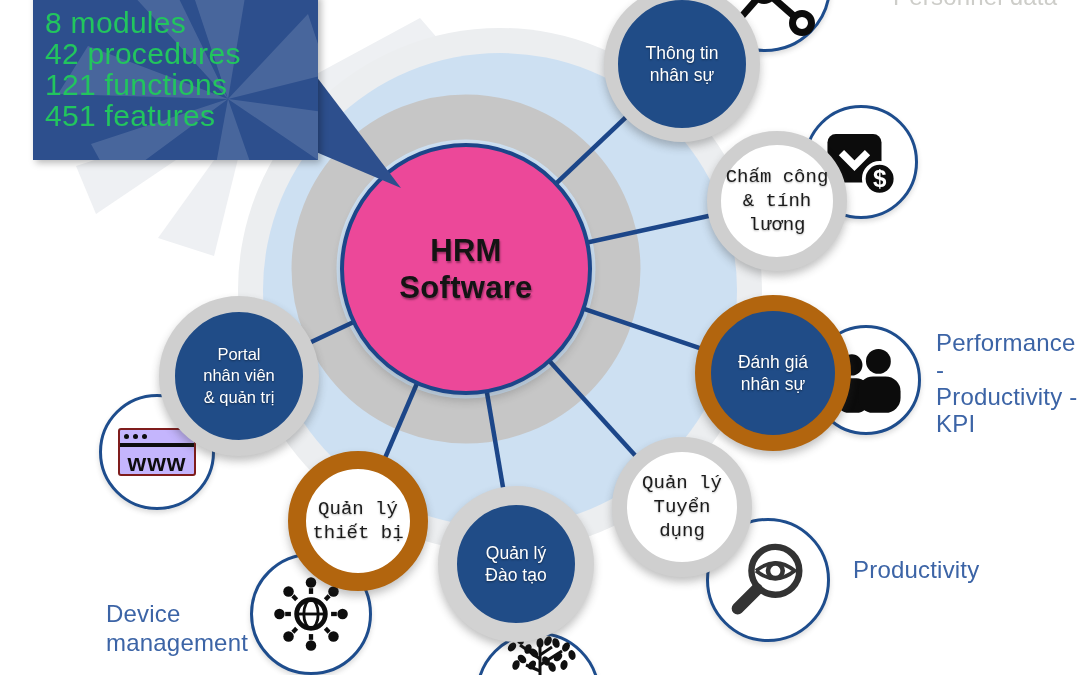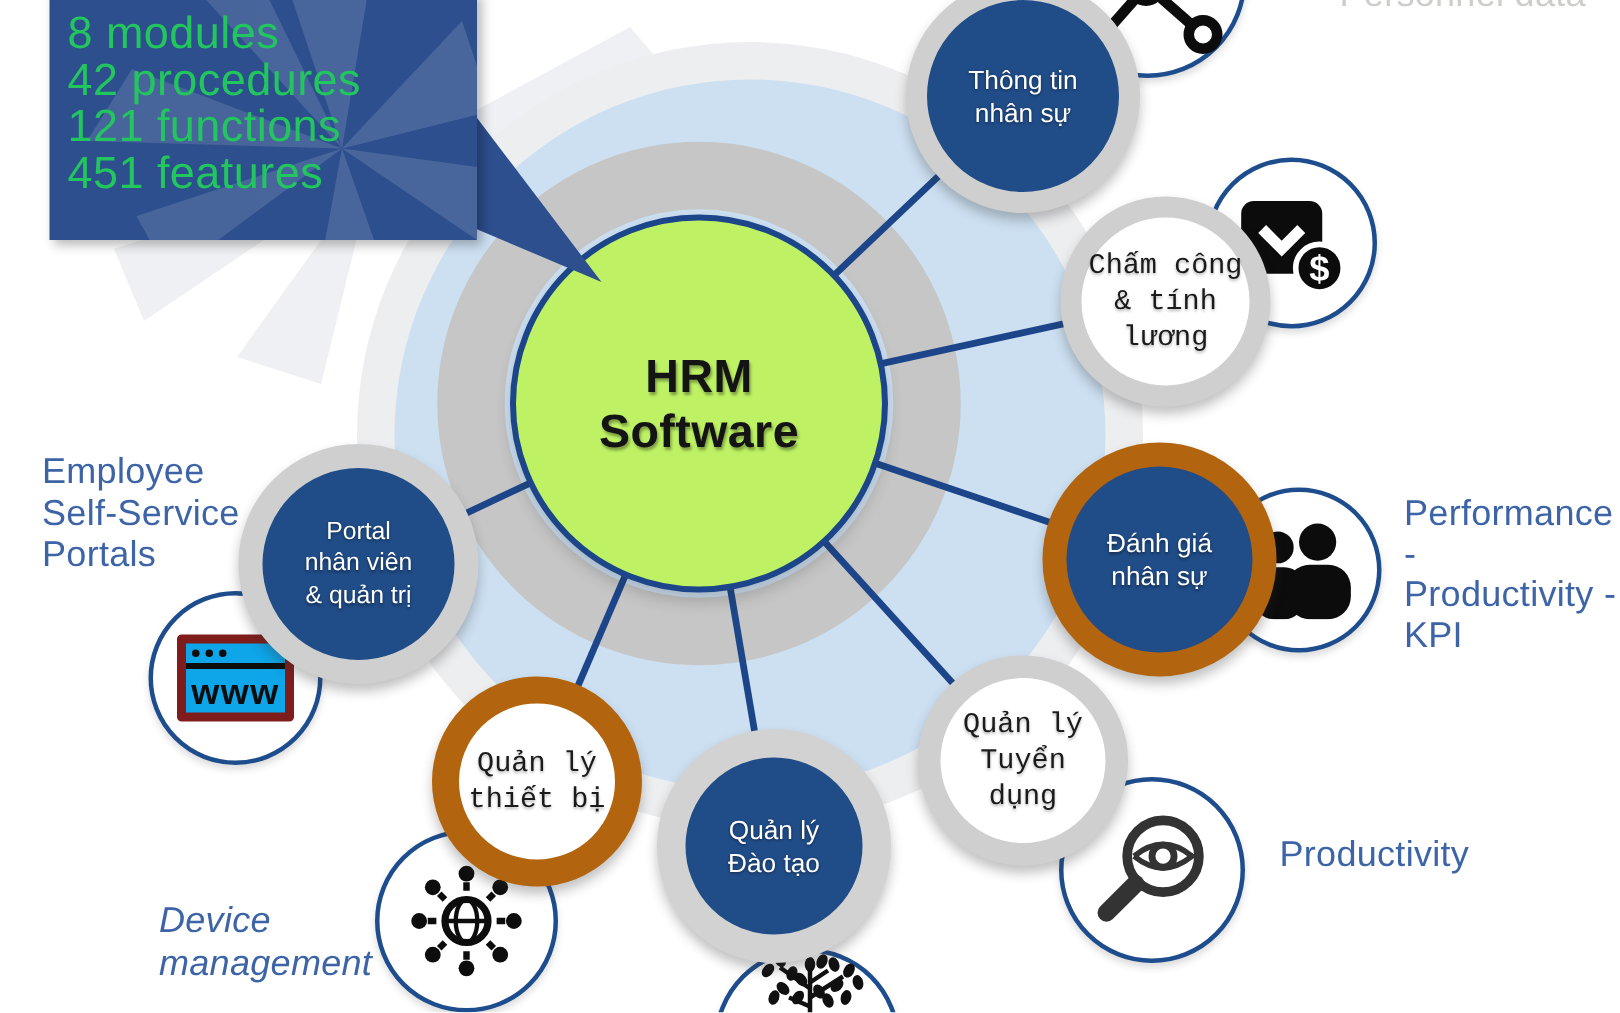--- a/index.html
+++ b/index.html
@@ -8,21 +8,21 @@
     font-family:"Liberation Sans",sans-serif;
   }
   .stage svg{display:block;}
   
   .bg-svg{position:absolute;left:0;top:0;z-index:1;}
   .lines-svg{position:absolute;left:0;top:0;z-index:2;}
   .tail-svg{position:absolute;left:0;top:0;z-index:7;pointer-events:none;}
   
   .hub{
     position:absolute;left:340px;top:143px;width:252px;height:252px;border-radius:50%;
-    background:#bef264;border:4px solid #1c4689;box-sizing:border-box;z-index:3;
+    background:#ec4899;border:4px solid #1c4689;box-sizing:border-box;z-index:3;
     display:flex;align-items:center;justify-content:center;
     box-shadow:0 6px 10px rgba(40,40,40,.22);
   }
   .hub-label{
     font-size:31px;font-weight:bold;color:#141414;text-align:center;line-height:1.2;
     white-space:pre-line;text-shadow:1px 2px 2px rgba(0,0,0,.35);letter-spacing:.3px;
   }
   
   .module{
     position:absolute;border-radius:50%;box-sizing:border-box;border-style:solid;z-index:5;
@@ -47,26 +47,26 @@
   }
   .callout-star{position:absolute;left:0;top:0;}
   .callout-lines{position:relative;padding:13px 0 0 12px;}
   .callout-line{color:#22c55e;font-size:30px;line-height:31px;letter-spacing:.3px;}
   
   .label{
     position:absolute;color:#3c64a6;font-size:24px;line-height:27px;letter-spacing:.2px;
     white-space:pre-line;z-index:8;
   }
   .label-attendance{line-height:30px;}
-  .label-device{line-height:29px;font-style:italic;}
+  .label-device{line-height:29px;}
   .label-portals{line-height:27.5px;}
   .label-clipped{color:#cdcdc9;}
   
   .browser{
-    width:78px;height:58px;border:6px solid #7f1d1d;border-radius:3px;background:#0ea5e9;
+    width:78px;height:48px;border:2px solid #7f1d1d;border-radius:3px;background:#c4b5fd;
     box-sizing:border-box;
   }
   .browser-bar{height:13px;border-bottom:4px solid #0d0d0d;display:flex;align-items:center;padding-left:4px;gap:4px;}
   .browser-dot{width:5px;height:5px;border-radius:50%;background:#0d0d0d;}
   .browser-text{display:block;text-align:center;font-size:24px;font-weight:bold;color:#0d0d0d;letter-spacing:1px;line-height:30px;margin-top:1px;}
 </style>
 </head>
 <body>
 
 <div class="stage">
@@ -278,20 +278,17 @@
   <div class="label label-clipped" style="left:893px;top:-17px;">Personnel data</div>
 
 
   <div class="label" style="left:936px;top:329px;">Performance
 -
 Productivity -
 KPI</div>
 
   <div class="label" style="left:853px;top:556px;">Productivity</div>
 
-  <div class="label label-portals" style="left:28px;top:301px;">Employee
-Self-Service
-Portals</div>
 
   <div class="label label-device" style="left:106px;top:599px;">Device
 management</div>
 
 </div>
 
 </body></html>

